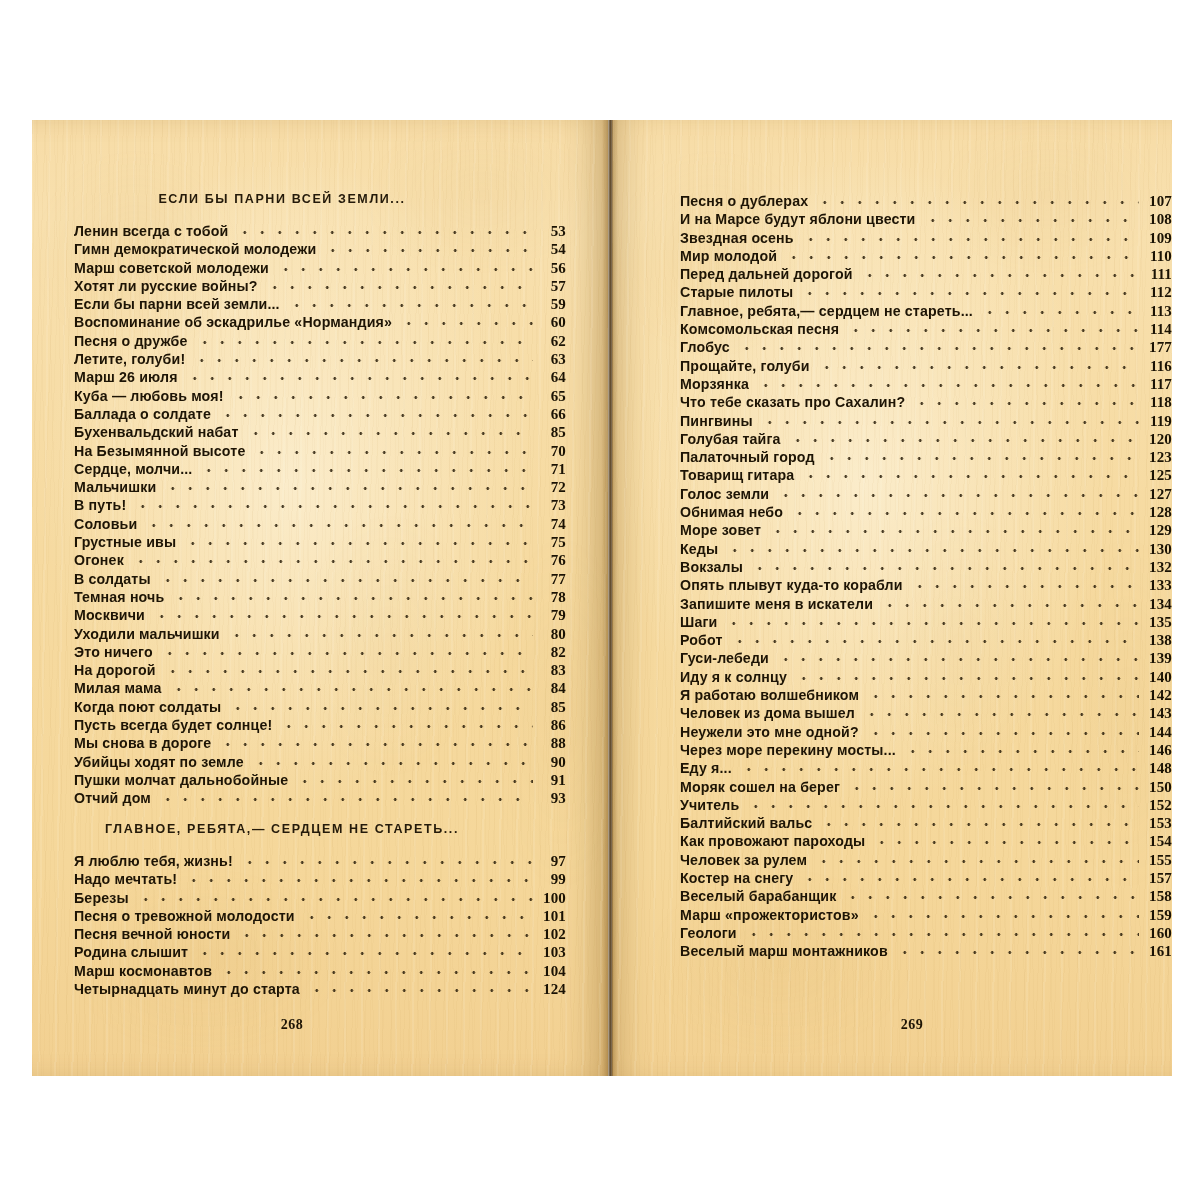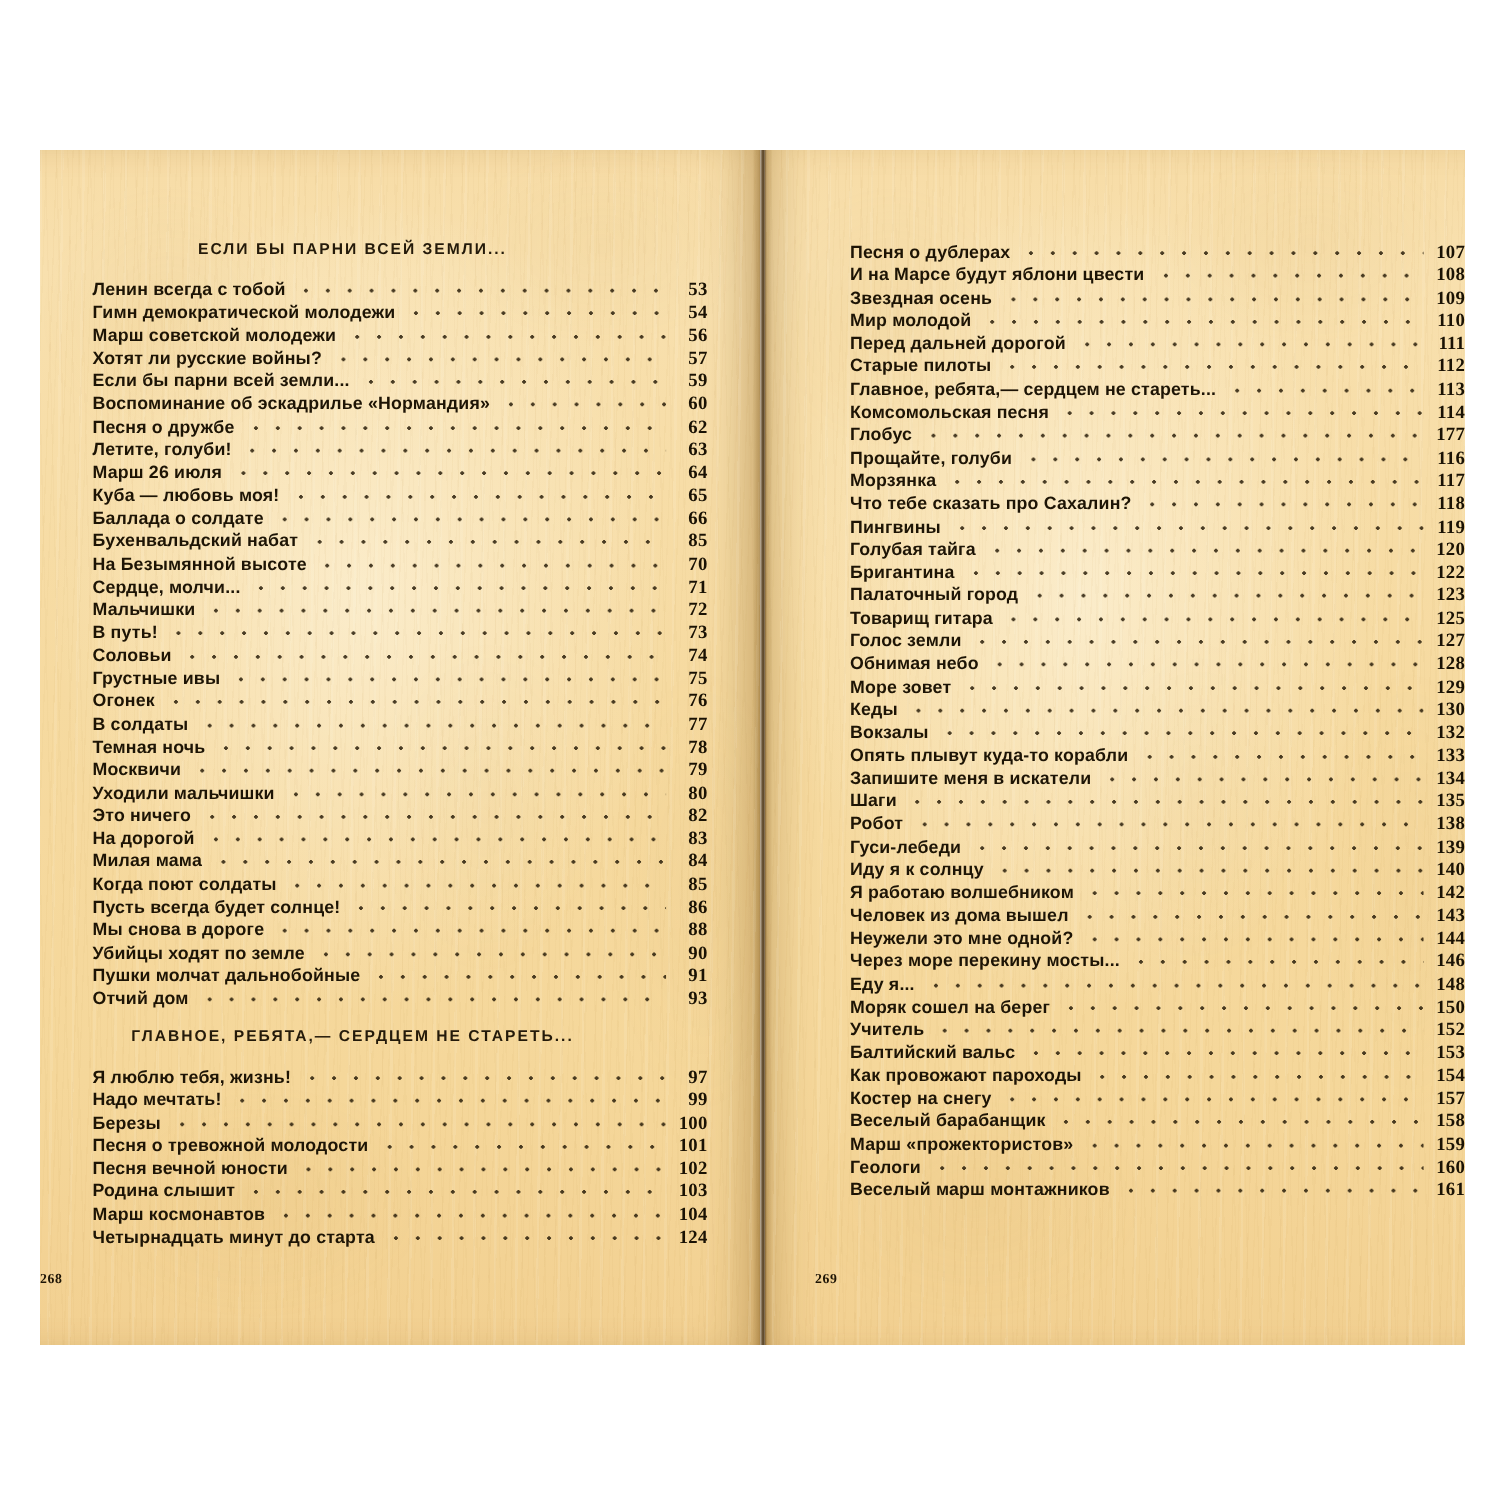--- a/index.html
+++ b/index.html
@@ -162,22 +162,22 @@
     font-size: 15px;
     font-weight: 700;
     color: #1a1204;
     font-family: "Liberation Serif", serif;
   }
 
   
   .folio {
     position: absolute;
     width: 100%;
-    text-align: left;
-    font-size: 11px;
+    text-align: center;
+    font-size: 14px;
     font-weight: 700;
     color: #1d1405;
     font-family: "Liberation Serif", serif;
     letter-spacing: 0.5px;
   }
 
   
   .page-left .content { padding: 0; }
   .lp-head-1 { position: absolute; top: 60px; left: 0; width: 500px; }
   .lp-list-1 { position: absolute; top: 90px; left: 42px; width: 492px; }
@@ -486,25 +486,20 @@
               <span class="toc-title">Пингвины</span>
               <span class="leader"></span>
               <span class="toc-page">119</span>
             </li>
             <li class="toc-row">
               <span class="toc-title">Голубая тайга</span>
               <span class="leader"></span>
               <span class="toc-page">120</span>
             </li>
             <li class="toc-row">
-              <span class="toc-title">Бригантина</span>
-              <span class="leader"></span>
-              <span class="toc-page">122</span>
-            </li>
-            <li class="toc-row">
               <span class="toc-title">Палаточный город</span>
               <span class="leader"></span>
               <span class="toc-page">123</span>
             </li>
             <li class="toc-row">
               <span class="toc-title">Товарищ гитара</span>
               <span class="leader"></span>
               <span class="toc-page">125</span>
             </li>
             <li class="toc-row">
@@ -599,20 +594,25 @@
             </li>
             <li class="toc-row">
               <span class="toc-title">Балтийский вальс</span>
               <span class="leader"></span>
               <span class="toc-page">153</span>
             </li>
             <li class="toc-row">
               <span class="toc-title">Как провожают пароходы</span>
               <span class="leader"></span>
               <span class="toc-page">154</span>
+            </li>
+            <li class="toc-row">
+              <span class="toc-title">Человек за рулем</span>
+              <span class="leader"></span>
+              <span class="toc-page">155</span>
             </li>
             <li class="toc-row">
               <span class="toc-title">Костер на снегу</span>
               <span class="leader"></span>
               <span class="toc-page">157</span>
             </li>
             <li class="toc-row">
               <span class="toc-title">Веселый барабанщик</span>
               <span class="leader"></span>
               <span class="toc-page">158</span>

